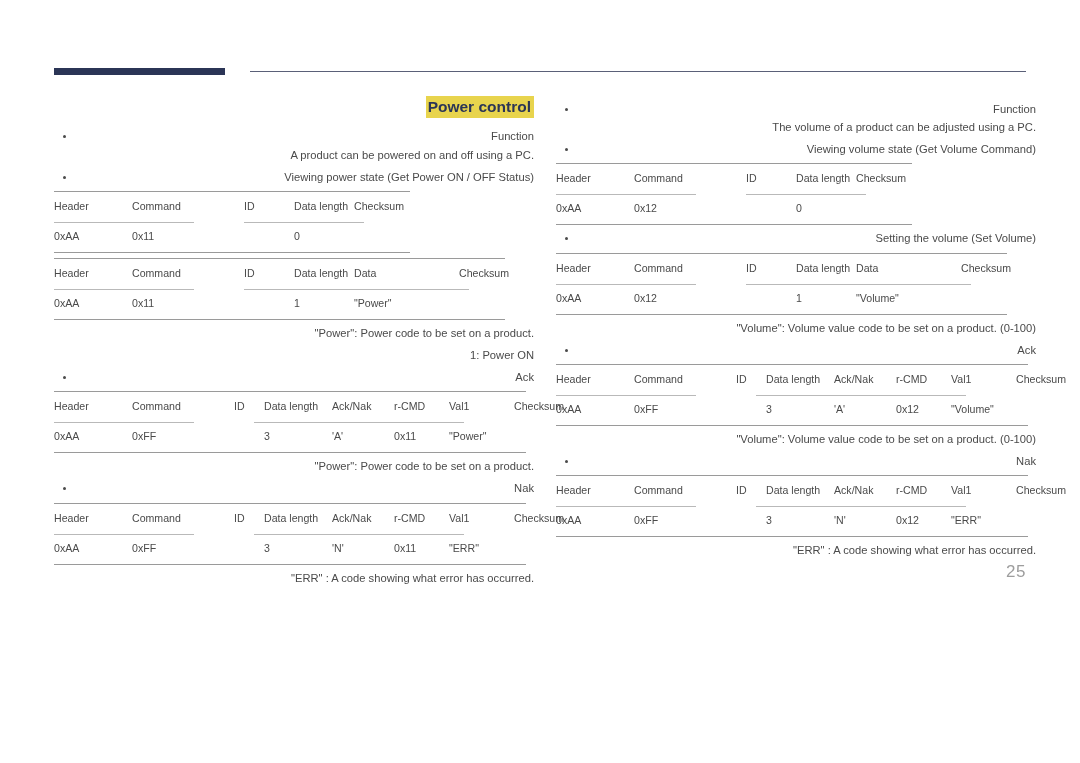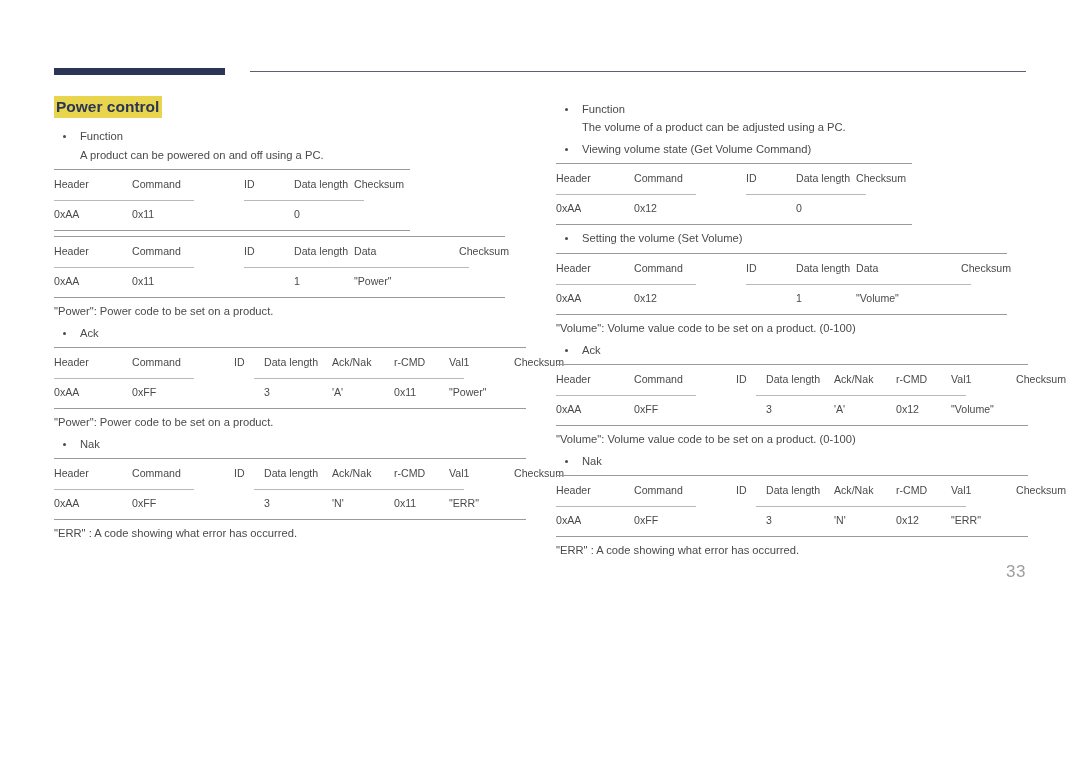--- a/index.html
+++ b/index.html
@@ -38,20 +38,21 @@
     height: 1px;
     background: #5a6078;
   }
 
   
   .page {
     position: absolute;
     left: 0; top: 0;
     width: 1080px;
     height: 612px;
+    text-align: right;
   }
   .col {
     position: absolute;
     top: 96px;
     width: 480px;
   }
   .col-left  { left: 54px; }
   .col-right { left: 556px; }
 
   
@@ -144,20 +145,21 @@
 <div class="page">
 
   <div class="top-rules">
     <div class="bar-thick"></div>
     <div class="bar-thin"></div>
   </div>
 
   <div class="col col-left" id="col-0">
       <div class="section-heading"><span class="hl">Power control</span></div>
       <div class="bullet"><span>Function</span><span class="sub">A product can be powered on and off using a PC.</span></div>
+      <div class="bullet"><span>Viewing power state (Get Power ON / OFF Status)</span></div>
       <div class="tbl" style="width: 356px; height: 62px;">
         <div class="rule dark" style="left: 0px; width: 356px; top: 0px;"></div>
         <div class="tbl-row head">
           <div class="cell" style="left: 0px;">Header</div>
           <div class="cell" style="left: 78px;">Command</div>
           <div class="cell" style="left: 190px;">ID</div>
           <div class="cell" style="left: 240px;">Data length</div>
           <div class="cell" style="left: 300px;">Checksum</div>
         </div>
         <div class="rule" style="left: 0px; width: 140px; top: 31px;"></div>
@@ -183,20 +185,21 @@
         <div class="rule" style="left: 190px; width: 225px; top: 31px;"></div>
         <div class="tbl-row">
           <div class="cell" style="left: 0px;">0xAA</div>
           <div class="cell" style="left: 78px;">0x11</div>
           <div class="cell" style="left: 240px;">1</div>
           <div class="cell" style="left: 300px;">"Power"</div>
         </div>
         <div class="rule dark" style="left: 0px; width: 451px; top: 61px;"></div>
       </div>
       <div class="note">"Power": Power code to be set on a product.</div>
+      <div class="note">1: Power ON</div>
       <div class="bullet"><span>Ack</span></div>
       <div class="tbl" style="width: 472px; height: 62px;">
         <div class="rule dark" style="left: 0px; width: 472px; top: 0px;"></div>
         <div class="tbl-row head">
           <div class="cell" style="left: 0px;">Header</div>
           <div class="cell" style="left: 78px;">Command</div>
           <div class="cell" style="left: 180px;">ID</div>
           <div class="cell" style="left: 210px;">Data length</div>
           <div class="cell" style="left: 278px;">Ack/Nak</div>
           <div class="cell" style="left: 340px;">r-CMD</div>
@@ -333,15 +336,15 @@
           <div class="cell" style="left: 210px;">3</div>
           <div class="cell" style="left: 278px;">'N'</div>
           <div class="cell" style="left: 340px;">0x12</div>
           <div class="cell" style="left: 395px;">"ERR"</div>
         </div>
         <div class="rule dark" style="left: 0px; width: 472px; top: 61px;"></div>
       </div>
       <div class="note">"ERR" : A code showing what error has occurred.</div>
     </div>
 
-  <div class="page-number">33</div>
+  <div class="page-number">25</div>
 
 </div>
 
 </body></html>

